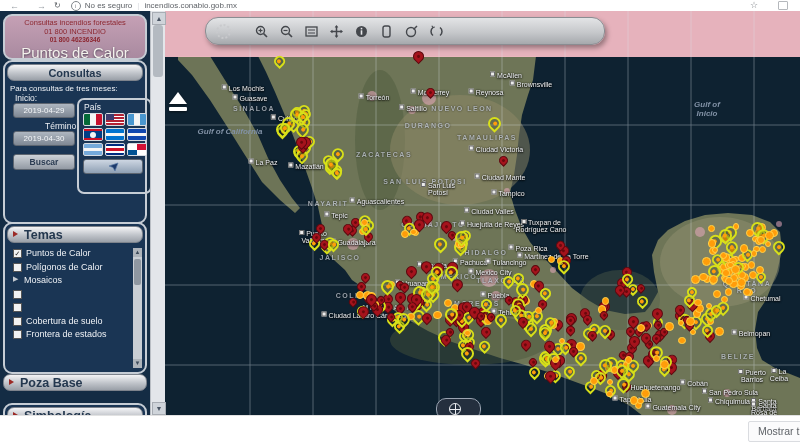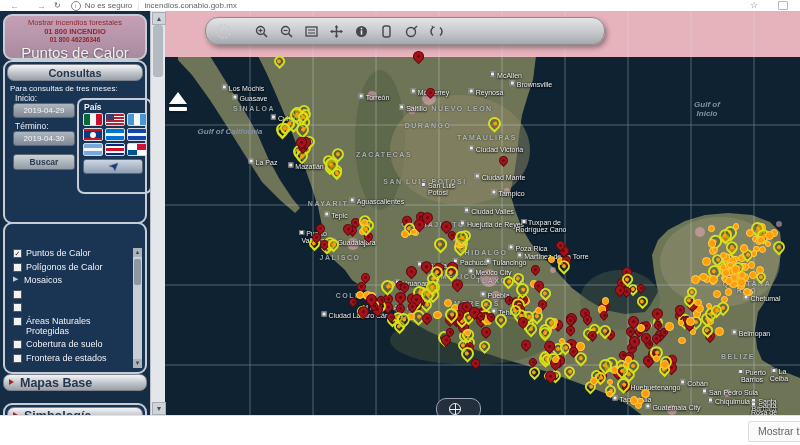--- a/index.html
+++ b/index.html
@@ -61,42 +61,42 @@
   #coord-pill .globe::before{content:"";position:absolute;left:50%;top:0;bottom:0;width:1px;background:#e8ebef;margin-left:-.5px;}
   #coord-pill .globe::after{content:"";position:absolute;top:50%;left:0;right:0;height:1px;background:#e8ebef;margin-top:-.5px;}
   #coord-pill .txt{font-size:9.5px;font-weight:bold;color:#f2f4f7;white-space:nowrap;}
 
   
   #sidebar{position:absolute;left:0;top:11px;width:150px;height:405px;background:#142c44;z-index:5;}
   .panel{position:absolute;left:3px;right:3px;border:2px solid #c6cdd5;border-radius:9px;background:rgba(27,54,86,.92);}
   #hdr-panel{top:3px;height:42px;background:linear-gradient(180deg,#c5a0b5 0%,#a98aa0 100%);
     text-align:center;overflow:hidden;}
   #hdr-panel .l1{font-size:7.5px;color:#8c2730;margin-top:2px;}
-  #hdr-panel .l2{font-size:7.5px;font-weight:bold;color:#8c2730;}
+  #hdr-panel .l2{font-size:7.5px;font-weight:normal;color:#8c2730;}
   #hdr-panel .l3{font-size:6.5px;font-weight:bold;color:#8c2730;}
   #hdr-panel .ttl{font-size:15px;color:#f4f2ec;text-shadow:0 1px 2px rgba(40,40,60,.8);margin-top:1px;}
 
   .bar-hdr{height:15px;border-radius:7px;background:linear-gradient(180deg,#f4f4f6 0%,#bfc3c9 55%,#9aa0a8 100%);
     border:1px solid #7d838c;display:flex;align-items:center;justify-content:center;
     font-size:11px;font-weight:bold;color:#24384f;}
   .bar-hdr.left{justify-content:flex-start;padding-left:16px;position:relative;font-size:12.5px;}
   .bar-hdr .arr{position:absolute;left:5px;top:4px;width:0;height:0;border-top:3.5px solid transparent;
     border-bottom:3.5px solid transparent;border-left:5px solid #9c2a26;}
 
   #consultas-panel{top:49px;height:160px;font-size:8.5px;color:#eef1f5;}
   #consultas-panel .hint{margin:3px 0 0 5px;font-size:8px;}
   #consultas-panel .flabel{position:absolute;left:10px;font-size:8.5px;}
   .field{position:absolute;left:8px;width:60px;height:13px;border-radius:3px;
     background:linear-gradient(180deg,#aeb6c0,#7f8894);border:1px solid #5d6570;
     font-size:8px;color:#f4f6f8;text-align:center;line-height:13px;cursor:pointer;}
   .btn{position:absolute;left:8px;width:60px;height:14px;border-radius:3px;
     background:linear-gradient(180deg,#cdd2d8,#939aa4);border:1px solid #5d6570;
     font-size:8.5px;font-weight:bold;color:#2b3c52;text-align:center;line-height:14px;cursor:pointer;}
   #pais-box{position:absolute;left:72px;top:36px;width:71px;height:92px;border:2px solid #c6cdd5;border-radius:7px;}
-  #pais-box .plabel{font-size:8.5px;margin:2px 0 1px 5px;font-weight:bold;}
+  #pais-box .plabel{font-size:8.5px;margin:2px 0 1px 5px;}
   #flags-grid{display:grid;grid-template-columns:repeat(3,1fr);gap:2px;padding:0 4px;}
   .flag{width:18px;height:11px;border:1px solid #d6dbe1;border-radius:2px;cursor:pointer;background:#ccc;background-size:100% 100%;}
   .flag--mexico{background:linear-gradient(90deg,#046a38 33%,#f5f5f5 33% 66%,#c8102e 66%);}
   .flag--usa{background:linear-gradient(180deg,#b22234 0,#b22234 14%,#fff 14% 28%,#b22234 28% 42%,#fff 42% 56%,#b22234 56% 70%,#fff 70% 84%,#b22234 84%);position:relative;}
   .flag--usa::after{content:"";position:absolute;left:0;top:0;width:45%;height:55%;background:#3c3b6e;}
   .flag--guatemala{background:linear-gradient(90deg,#4997d0 33%,#f5f5f5 33% 66%,#4997d0 66%);}
   .flag--belize{background:#003f87;position:relative;}
   .flag--belize::before{content:"";position:absolute;left:0;right:0;top:0;height:2px;background:#ce1126;}
   .flag--belize::after{content:"";position:absolute;left:0;right:0;bottom:0;height:2px;background:#ce1126;}
   .flag--belize .disc{position:absolute;left:50%;top:50%;width:6px;height:6px;margin:-3px;border-radius:50%;background:#f5f5f5;}
@@ -771,32 +771,32 @@
   <span class="sec-ico">i</span>
   <span>No es seguro</span>
   <span class="sep">|</span>
   <span>incendios.conabio.gob.mx</span>
   <span class="star">☆</span>
   <span class="ext"></span>
 </div>
 
 <div id="sidebar">
   <div class="panel" id="hdr-panel">
-    <div class="l1">Mostrar incendios forestales</div>
+    <div class="l1">Consultas incendios forestales</div>
     <div class="l2">01 800 INCENDIO</div>
     <div class="l3">01 800 46236346</div>
     <div class="ttl">Puntos de Calor</div>
   </div>
 
   <div class="panel" id="consultas-panel">
     <div class="bar-hdr" style="margin:2px 2px 0;">Consultas</div>
     <div class="hint">Para consultas de tres meses:</div>
     <div class="flabel" style="top:31px;">Inicio:</div>
     <div class="field" style="top:41px;">2019-04-29</div>
-    <div class="flabel" style="top:59px;">Término:</div>
+    <div class="flabel" style="top:59px;margin-left:30px;">Término:</div>
     <div class="field" style="top:69px;">2019-04-30</div>
     <div class="btn" style="top:92px;">Buscar</div>
 
     <div id="pais-box">
       <div class="plabel">País</div>
       <div id="flags-grid">
           <div class="flag flag--mexico"></div>
           <div class="flag flag--usa"></div>
           <div class="flag flag--guatemala"></div>
           <div class="flag flag--belize">
@@ -814,20 +814,24 @@
       <div id="cursor-btn">
         <svg width="12" height="10" viewBox="0 0 12 10">
           <path d="M11,1 L2,4 L6,5.5 L8,9 Z" fill="#1d3a6b" stroke="#5b7ba8" stroke-width="0.7"></path>
         </svg>
       </div>
     </div>
 
   </div>
 
   <div class="panel" id="temas-panel">
+    <div class="bar-hdr left">
+      <span class="arr"></span>
+      <span>Temas</span>
+    </div>
     <div id="temas-list">
         <div class="tema-row">
           <span class="cbx">✓</span>
           <span class="tema-lbl">Puntos de Calor</span>
         </div>
         <div class="tema-row">
           <span class="cbx"></span>
           <span class="tema-lbl">Polígonos de Calor</span>
         </div>
         <div class="tema-row">
@@ -835,41 +839,37 @@
           <span class="tema-lbl">Mosaicos</span>
         </div>
         <div class="tema-row">
           <span class="cbx"></span>
         </div>
         <div class="tema-row">
           <span class="cbx"></span>
         </div>
         <div class="tema-row">
           <span class="cbx"></span>
-          <span class="tema-lbl">Áreas Naturales Protegidas</span>
-        </div>
-        <div class="tema-row">
-          <span class="cbx"></span>
           <span class="tema-lbl">Cobertura de suelo</span>
         </div>
         <div class="tema-row">
           <span class="cbx"></span>
           <span class="tema-lbl">Frontera de estados</span>
         </div>
       </div>
     <div id="temas-scroll">
       <div class="sarr up">▲</div>
       <div class="thumb"></div>
       <div class="sarr dn">▼</div>
     </div>
   </div>
 
   <div class="bar-hdr left" id="mapas-bar">
     <span class="arr"></span>
-    <span>Mapas Base</span>
+    <span>Poza Base</span>
   </div>
 
   <div class="panel" id="simb-panel">
     <div class="bar-hdr" style="margin:2px 2px 0;justify-content:flex-start;padding-left:16px;font-size:12.5px;position:relative;">
       <span class="arr"></span>
       <span>Simbología</span>
     </div>
   </div>
 </div>
 

